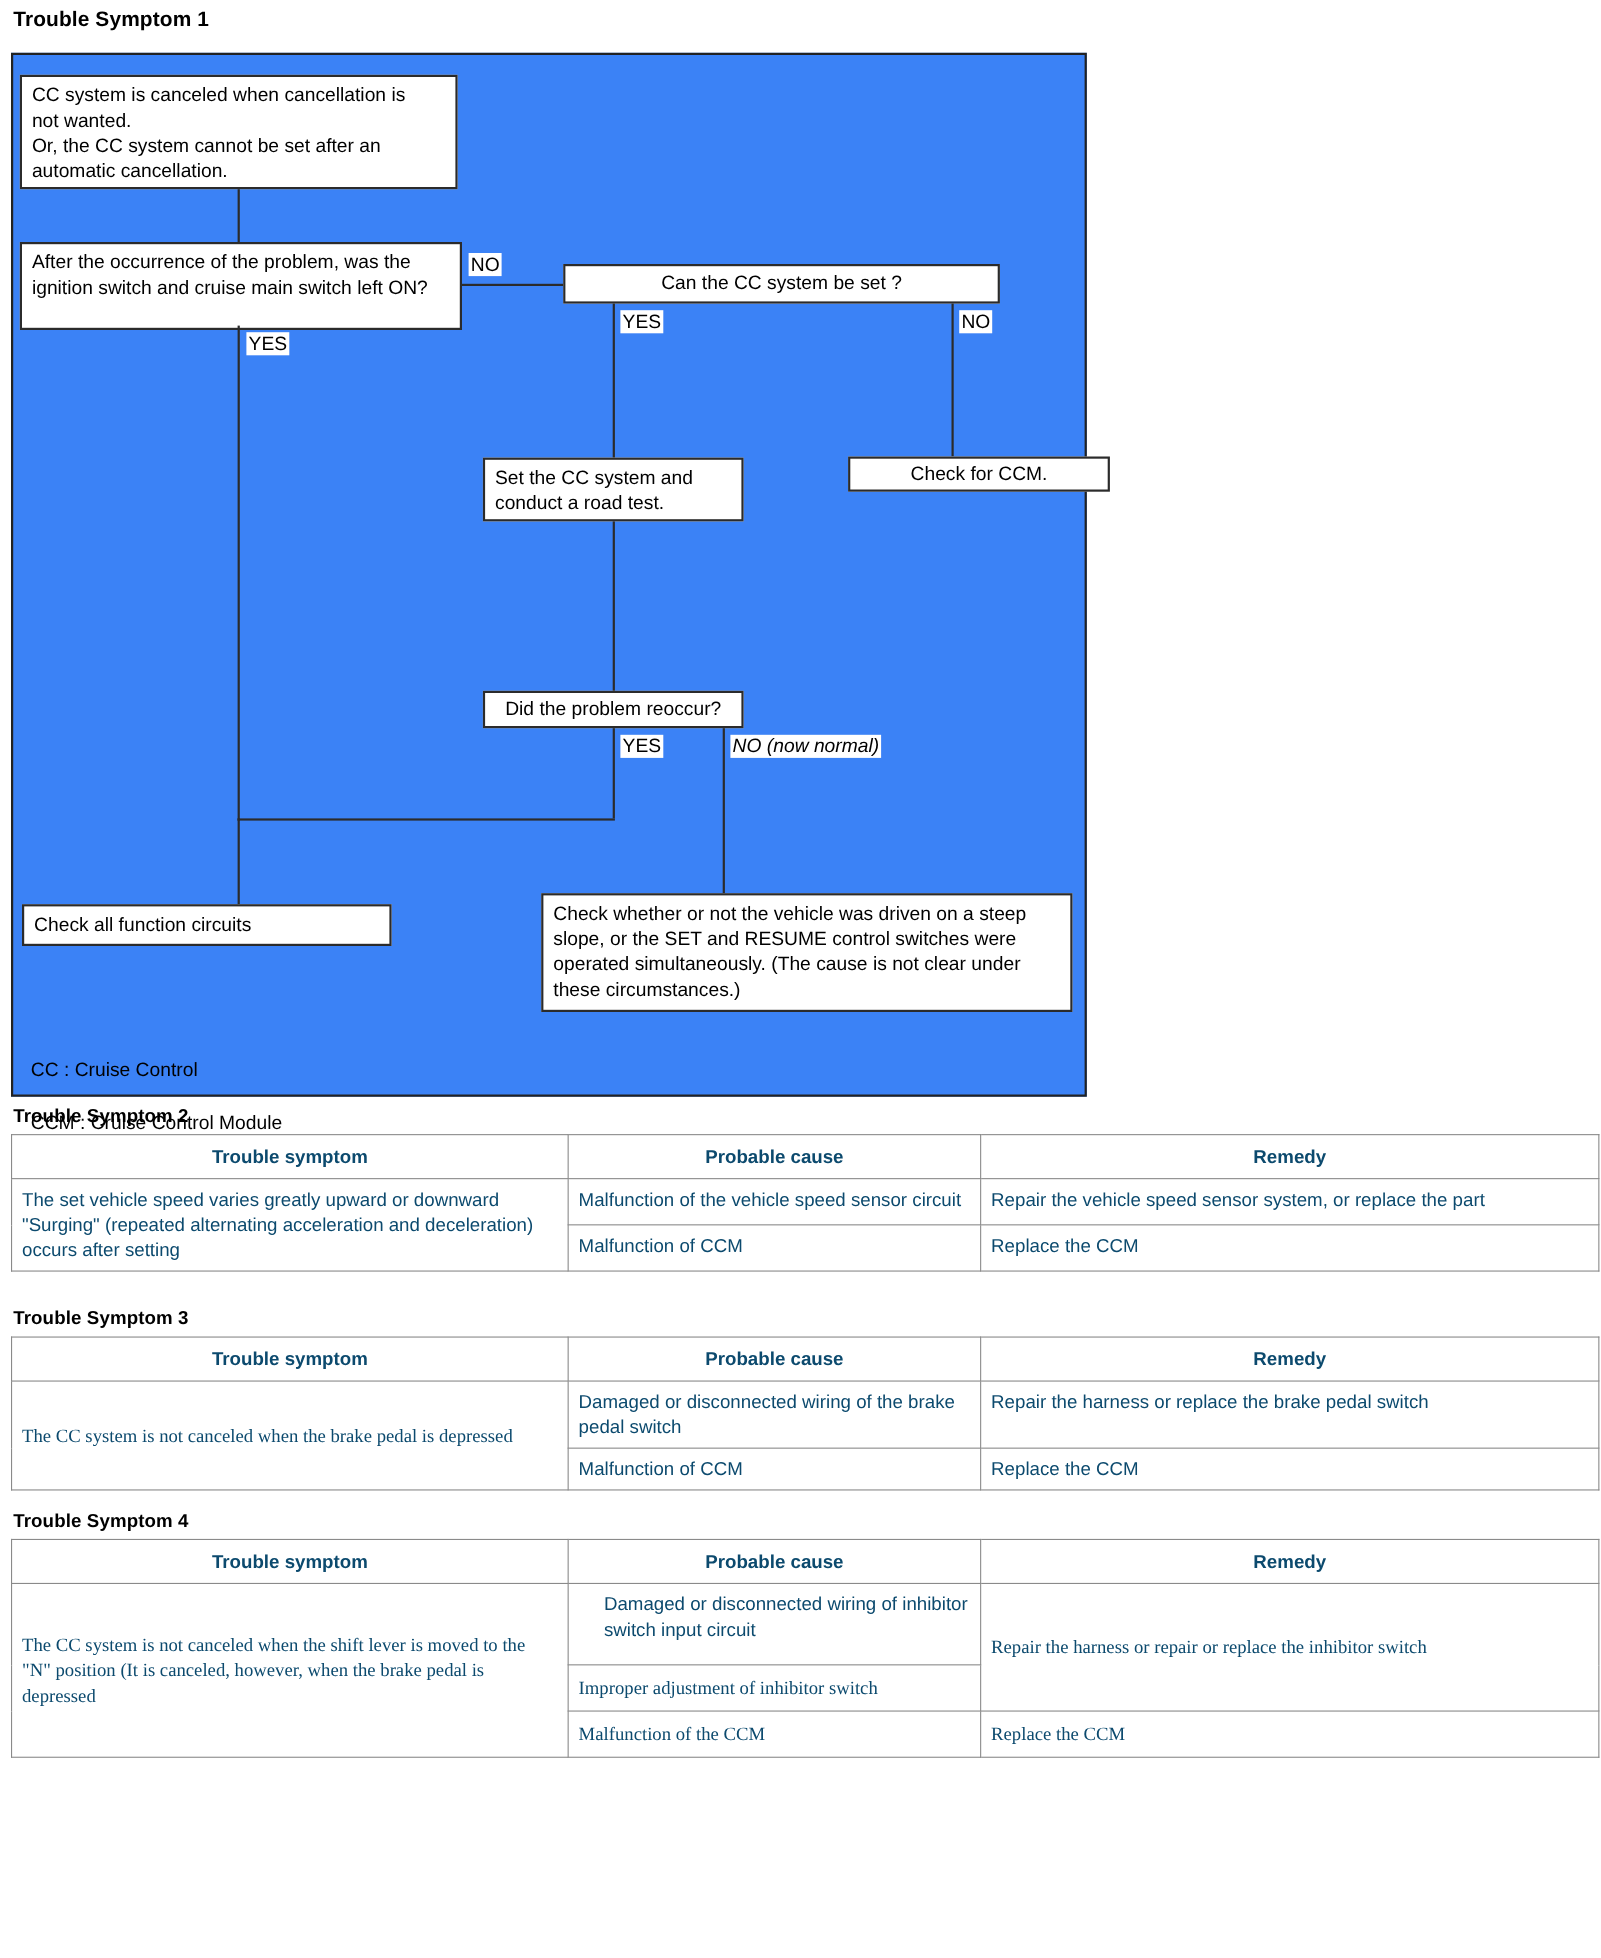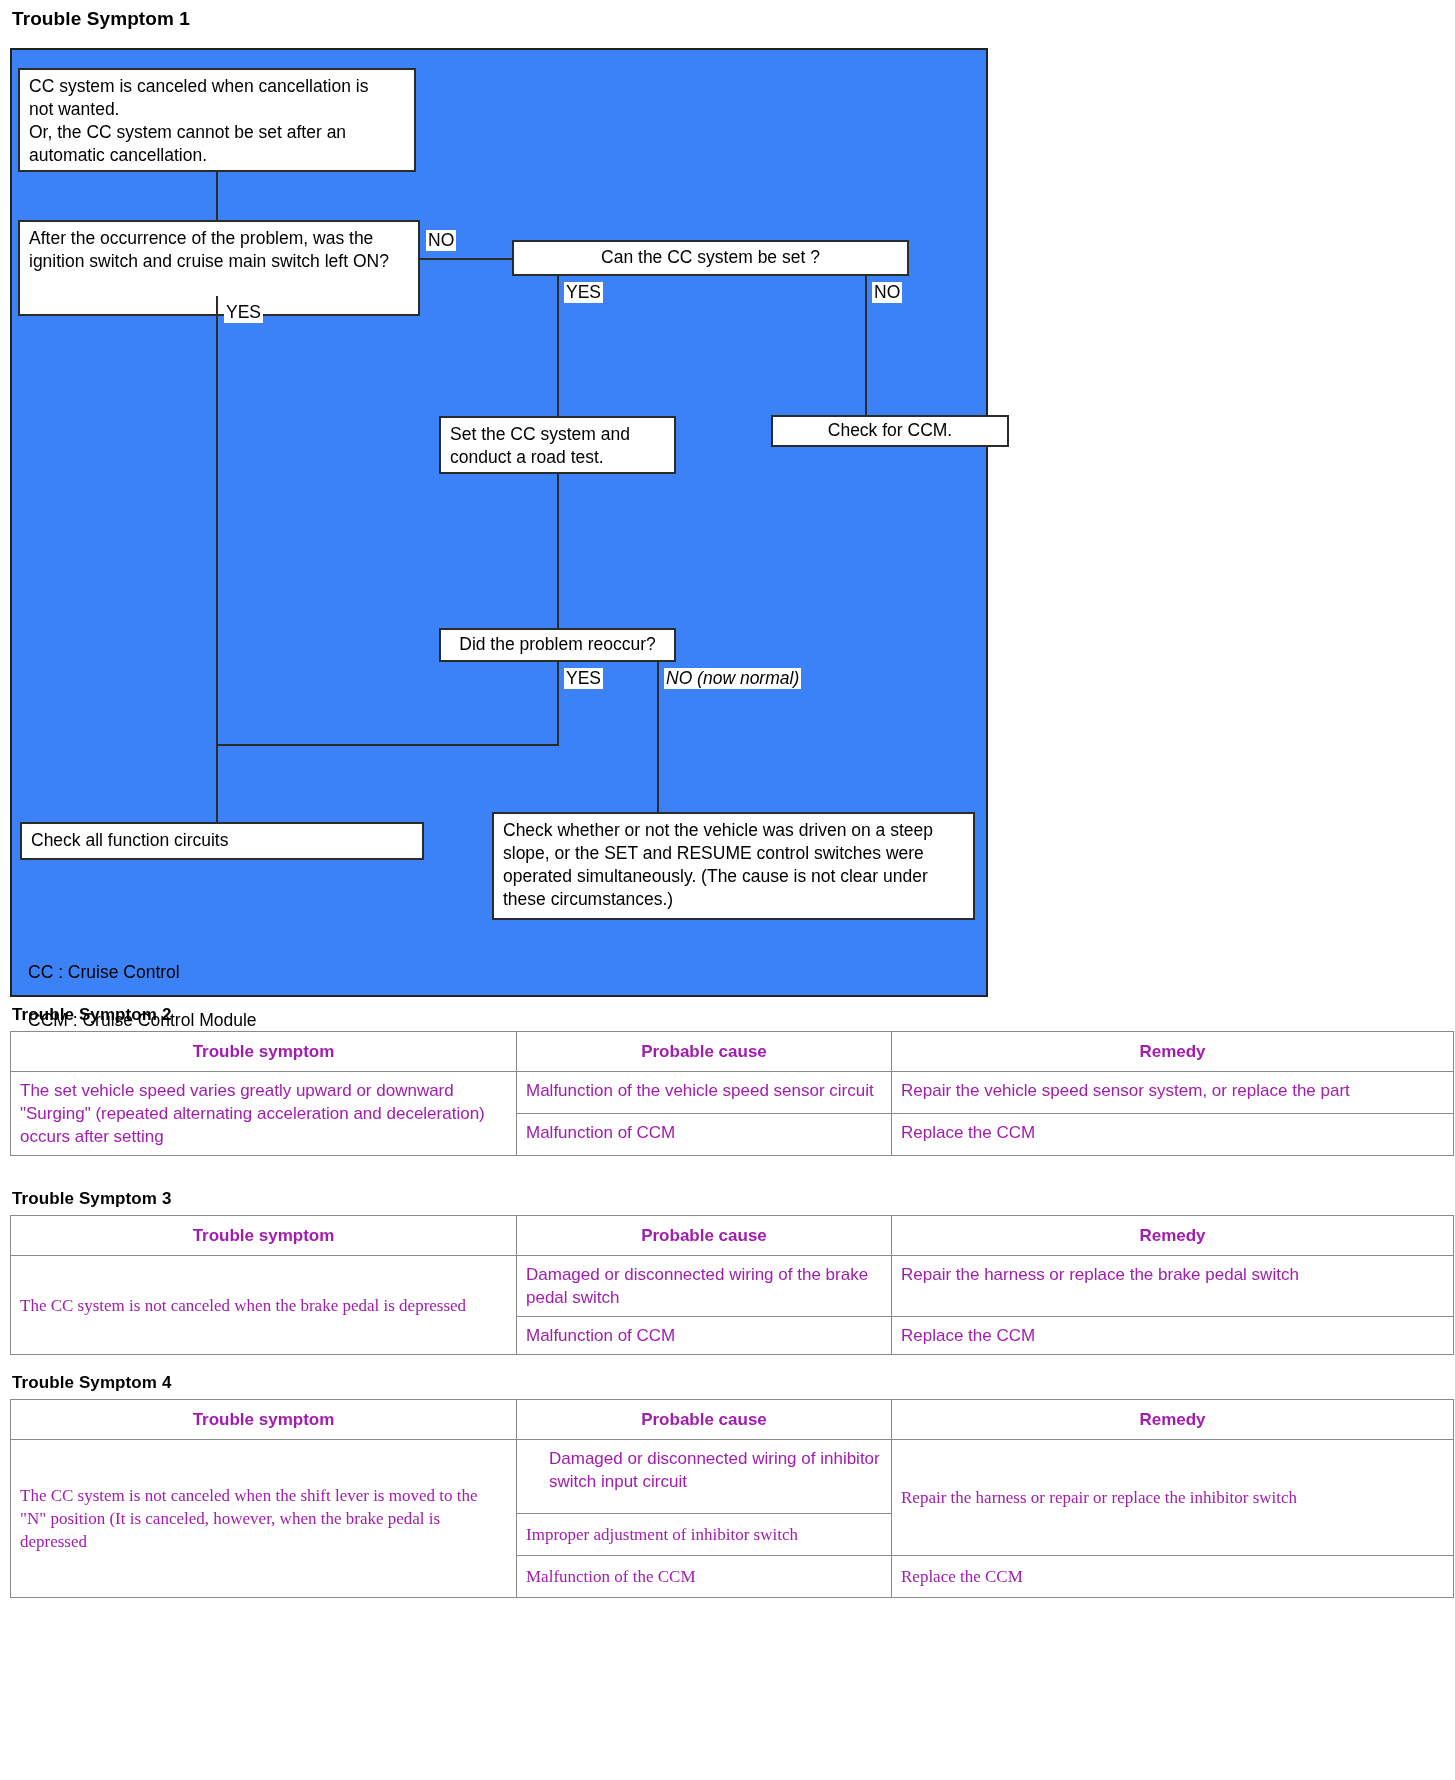--- a/index.html
+++ b/index.html
@@ -90,21 +90,21 @@
     background: #ffffff;
   }
   .tbl td, .tbl th {
     border: 1.5px solid #8a8a8a;
     font-size: 17px;
     line-height: 1.36;
     padding: 7px 9px;
     vertical-align: top;
     font-weight: normal;
     text-align: left;
-    color: #a21caf;
+    color: #0c4a6e;
   }
   .tbl th {
     text-align: center;
     font-weight: bold;
     vertical-align: middle;
     padding: 8px 6px;
   }
   .tbl td.vmid { vertical-align: middle; font-family: Liberation Serif, serif; }
   .col-sym { width: 506px; }
   .col-cause { width: 375px; }
@@ -121,21 +121,21 @@
 
     <div class="fbox" style="left:6px; top:18px; width:398px; height:104px;">
       <div>CC system is canceled when cancellation is</div>
       <div>not wanted.</div>
       <div>Or, the CC system cannot be set after an</div>
       <div>automatic cancellation.</div>
     </div>
 
     <div class="line-v" style="left:204px; top:122px; height:48px;"></div>
 
-    <div class="fbox" style="left:6px; top:170px; width:402px; height:96px;">After the occurrence of the problem, was the ignition switch and cruise main switch left ON?</div>
+    <div class="fbox" style="left:6px; top:170px; width:402px; height:80px;">After the occurrence of the problem, was the ignition switch and cruise main switch left ON?</div>
 
     <div class="line-h" style="left:408px; top:208px; width:95px;"></div>
     <div class="flabel" style="left:414px; top:180px;">NO</div>
 
     <div class="fbox center" style="left:500px; top:190px; width:397px; height:36px;">Can the CC system be set ?</div>
 
     <div class="line-v" style="left:545px; top:226px; height:190px;"></div>
     <div class="flabel" style="left:552px; top:232px;">YES</div>
 
     <div class="line-v" style="left:853px; top:226px; height:139px;"></div>
@@ -153,21 +153,21 @@
     <div class="flabel" style="left:552px; top:618px;">YES</div>
     <div class="line-h" style="left:204px; top:694px; width:343px;"></div>
     <div class="line-v" style="left:204px; top:694px; height:79px;"></div>
 
     <div class="line-v" style="left:204px; top:246px; height:450px;"></div>
     <div class="flabel" style="left:212px; top:252px;">YES</div>
 
     <div class="line-v" style="left:645px; top:612px; height:152px;"></div>
     <div class="flabel" style="left:652px; top:618px;font-style:italic;">NO (now normal)</div>
 
-    <div class="fbox midleft" style="left:8px; top:772px; width:404px; height:38px;">Check all function circuits</div>
+    <div class="fbox midleft" style="left:8px; top:772px; width:336px; height:38px;">Check all function circuits</div>
 
     <div class="fbox" style="left:480px; top:762px; width:483px; height:108px;">Check whether or not the vehicle was driven on a steep slope, or the SET and RESUME control switches were operated simultaneously. (The cause is not clear under these circumstances.)</div>
 
     <div class="legend" style="left:16px; top:886px;">
       <div>CC : Cruise Control</div>
       <div>CCM : Cruise Control Module</div>
     </div>
   </div>
 
   <div class="section-title small" style="left:12px; top:1005px;">Trouble Symptom 2</div>

